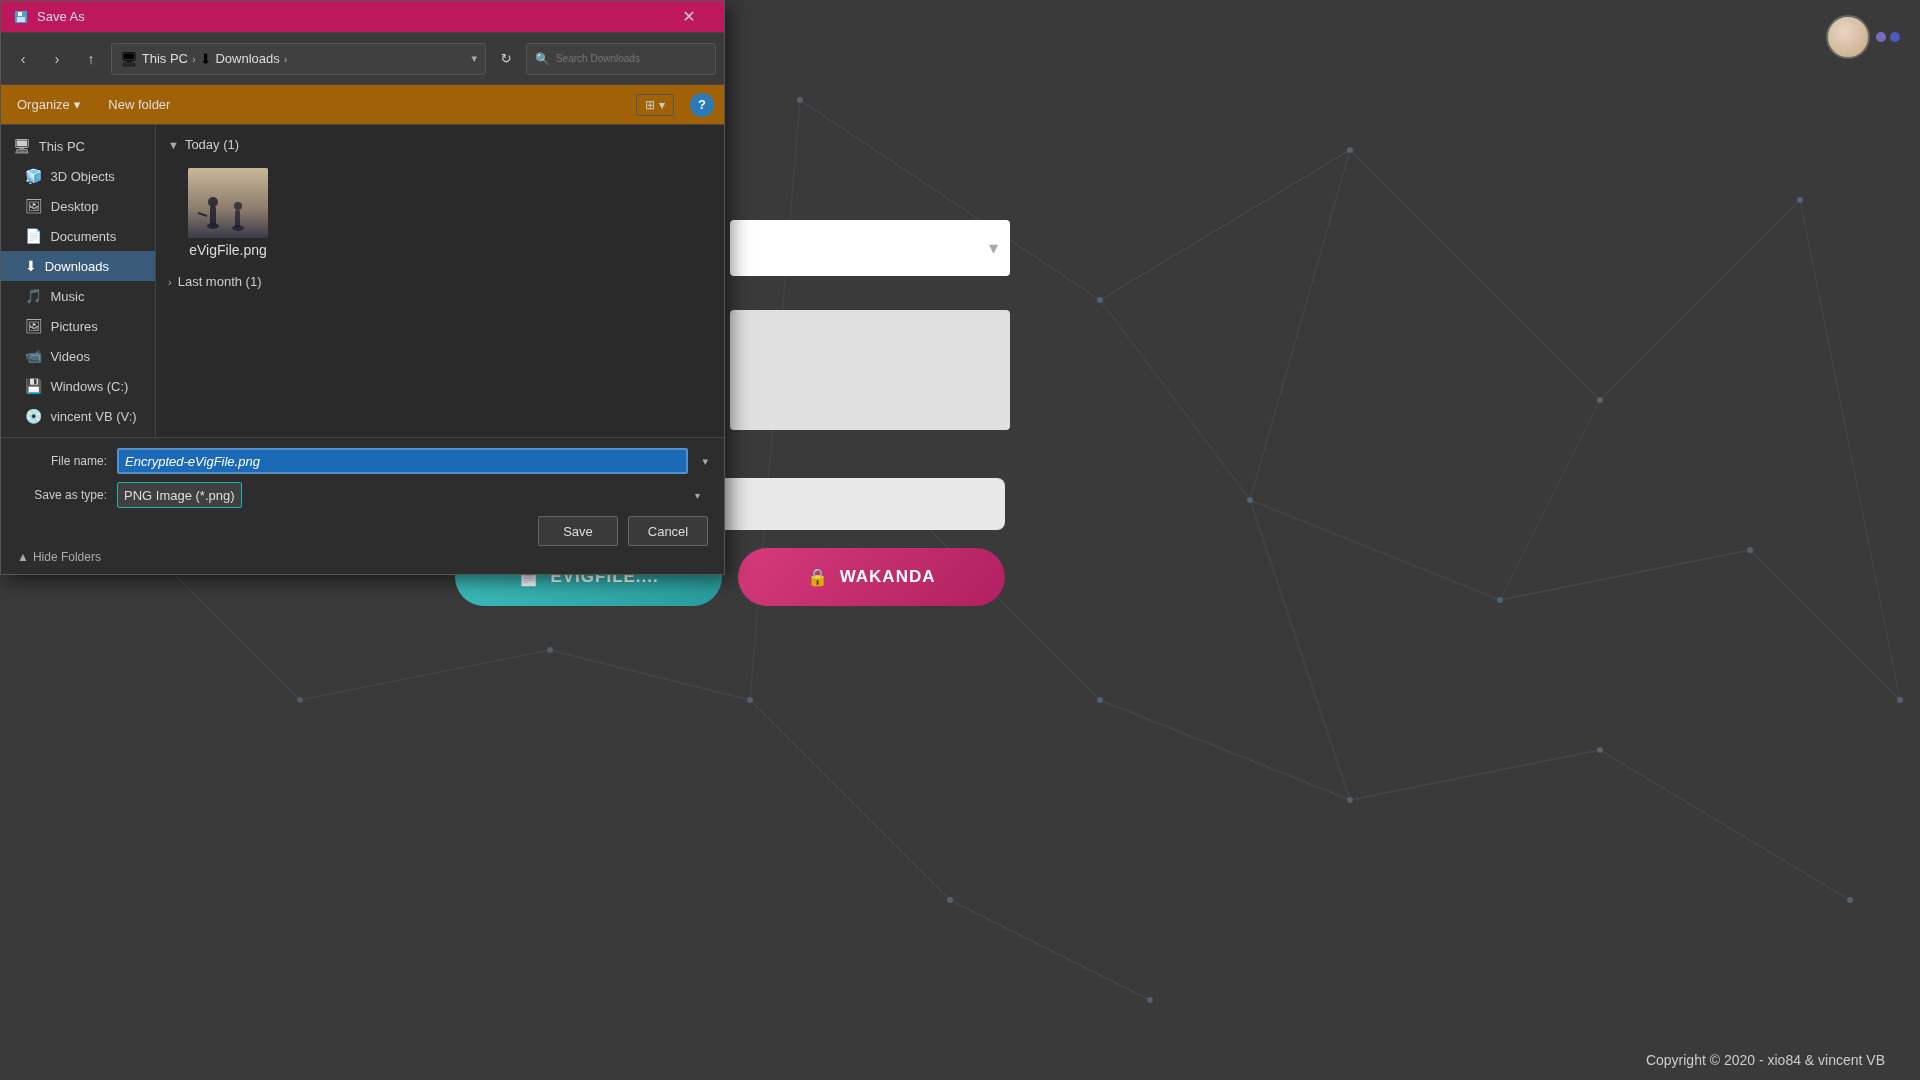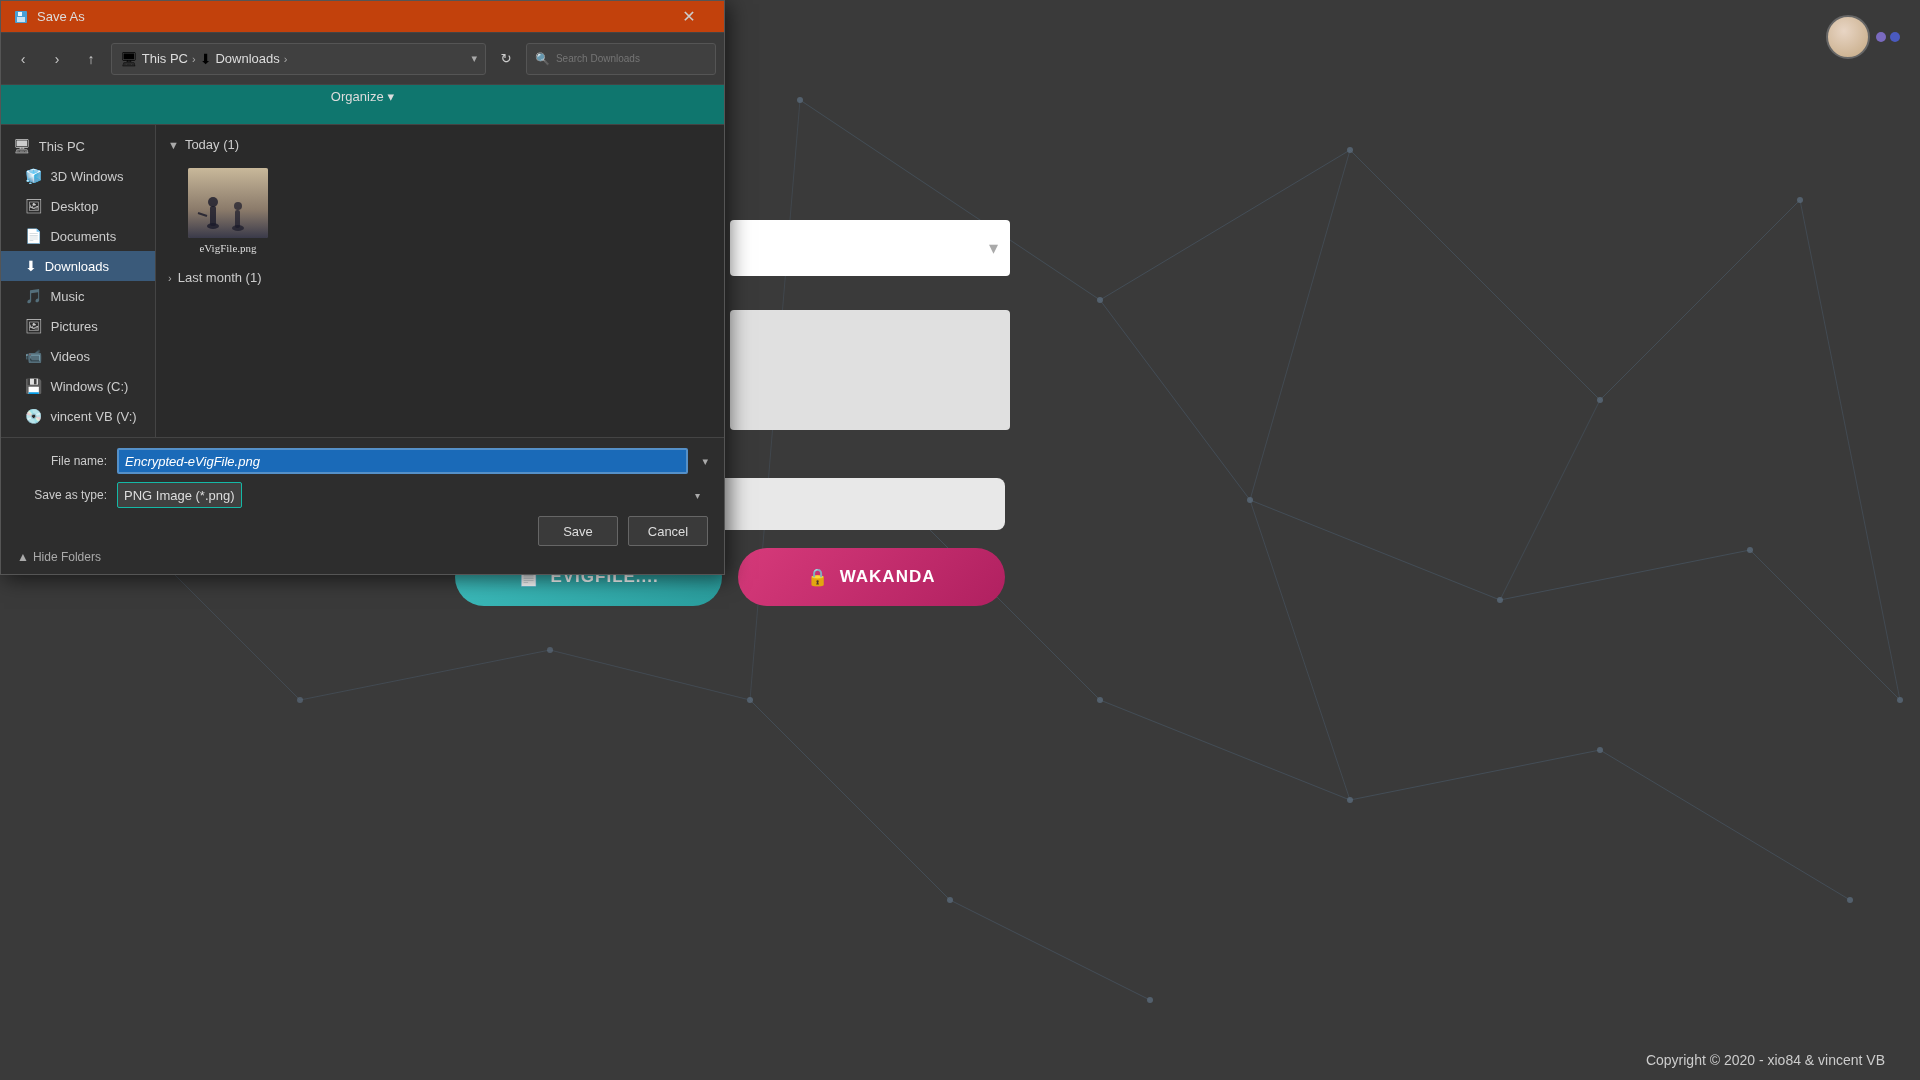--- a/index.html
+++ b/index.html
@@ -125,21 +125,21 @@
       width: 725px;
       background: #2d2d2d;
       border: 1px solid #555;
       box-shadow: 4px 4px 20px rgba(0,0,0,0.6);
       display: flex;
       flex-direction: column;
     }
 
     
     .dialog-titlebar {
-      background: #c2410c;
+      background: #be185d;
       height: 32px;
       display: flex;
       align-items: center;
       justify-content: space-between;
       padding: 0 12px;
       border-bottom: 1px solid #444;
       flex-shrink: 0;
     }
     .dialog-title-left {
       display: flex;
@@ -239,29 +239,28 @@
       background: transparent;
       border: none;
       color: #22c55e;
       font-size: 10px;
       width: 100%;
       outline: none;
     }
 
     
     .dialog-toolbar {
-      background: #0f766e;
+      background: #a16207;
       height: 40px;
       display: flex;
       align-items: center;
       padding: 0 10px;
       gap: 16px;
       border-bottom: 1px solid #444;
       flex-shrink: 0;
-      flex-direction: column;
     }
     .toolbar-btn {
       color: #ddd;
       font-size: 13px;
       cursor: pointer;
       background: transparent;
       border: none;
       padding: 4px 6px;
       border-radius: 3px;
       display: flex;
@@ -363,24 +362,23 @@
       height: 70px;
       background: linear-gradient(135deg, #8a7a6a, #4a4a5a);
       border-radius: 2px;
       display: flex;
       align-items: center;
       justify-content: center;
       overflow: hidden;
     }
     .file-label {
       color: #ddd;
-      font-size: 11px;
+      font-size: 14px;
       text-align: center;
       max-width: 90px;
-      font-family: Liberation Serif, serif;
     }
 
     
     .dialog-bottom {
       background: #2d2d2d;
       border-top: 1px solid #444;
       padding: 10px 16px;
       flex-shrink: 0;
     }
     .input-row {
@@ -634,21 +632,21 @@
 
     <div class="dialog-body">
 
       <div class="sidebar">
         <div class="sidebar-item">
           <span class="sidebar-icon">🖥</span>
           <span>This PC</span>
         </div>
         <div class="sidebar-item" style="padding-left:24px;">
           <span class="sidebar-icon">🧊</span>
-          <span>3D Windows</span>
+          <span>3D Objects</span>
         </div>
         <div class="sidebar-item" style="padding-left:24px;">
           <span class="sidebar-icon">🖼</span>
           <span>Desktop</span>
         </div>
         <div class="sidebar-item" style="padding-left:24px;">
           <span class="sidebar-icon">📄</span>
           <span>Documents</span>
         </div>
         <div class="sidebar-item active" style="padding-left:24px;">

